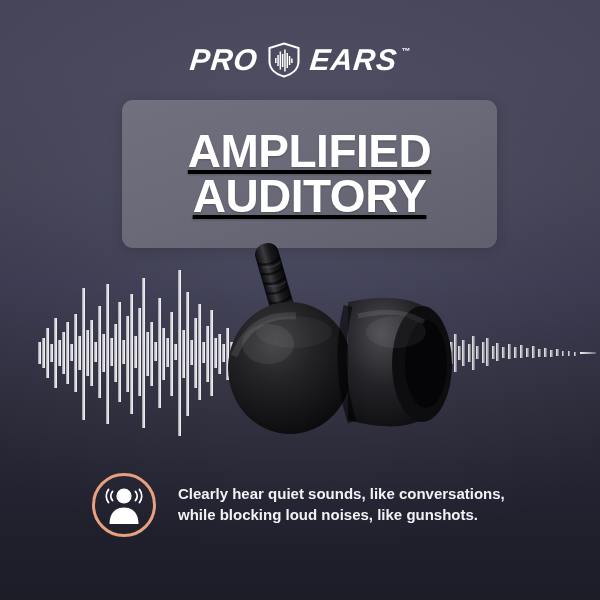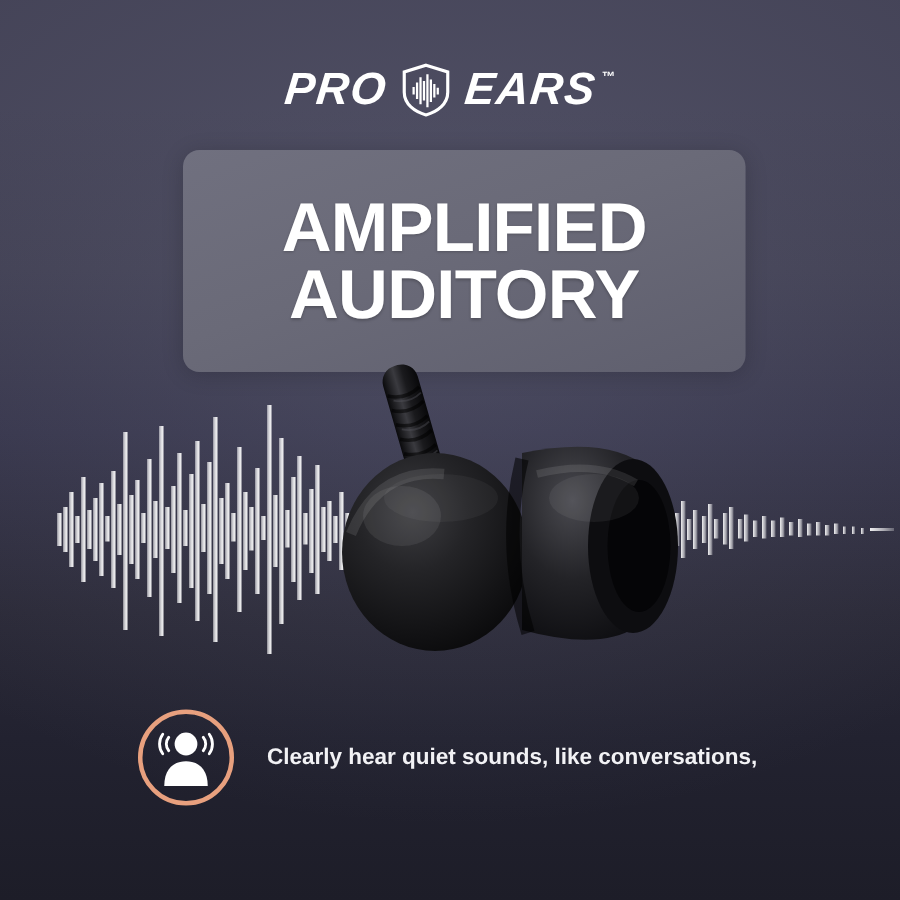--- a/index.html
+++ b/index.html
@@ -30,21 +30,21 @@
     color:#ffffff;font-size:9px;font-weight:bold;line-height:1;
     align-self:flex-start;margin-top:5px;margin-left:-5px;
   }
 
   
   .headline-panel{
     position:absolute;left:122px;top:100px;width:375px;height:148px;
     border-radius:11px;
     background:linear-gradient(160deg,#70707f 0%,#6a6a78 45%,#5f5f6e 100%);
     box-shadow:0 2px 14px rgba(0,0,0,0.18);
-    display:flex;flex-direction:column;align-items:center;justify-content:center;
+    display:flex;flex-direction:column;align-items:center;justify-content:center;text-decoration:underline;
   }
   .headline-line{
     color:#ffffff;font-weight:bold;font-size:46px;line-height:0.98;
     letter-spacing:-0.5px;white-space:nowrap;text-align:center;
     text-shadow:0 1px 2px rgba(0,0,0,0.22);
   }
 
   
   .stage{position:absolute;left:0;top:258px;width:600px;height:200px;}
 
@@ -276,16 +276,17 @@
         <g stroke="#ffffff" stroke-width="1.9" fill="none" stroke-linecap="round">
           <path d="M9.5 6.5 A7 7 0 0 0 9.5 15.5"></path>
           <path d="M5.5 4.5 A11 11 0 0 0 5.5 17.5"></path>
           <path d="M32.5 6.5 A7 7 0 0 1 32.5 15.5"></path>
           <path d="M36.5 4.5 A11 11 0 0 1 36.5 17.5"></path>
         </g>
       </svg>
     </div>
     <div class="cap-text">
       <div>Clearly hear quiet sounds, like conversations,</div>
+      <div>while blocking loud noises, like gunshots.</div>
     </div>
   </div>
 
 </div>
 
 </body></html>

